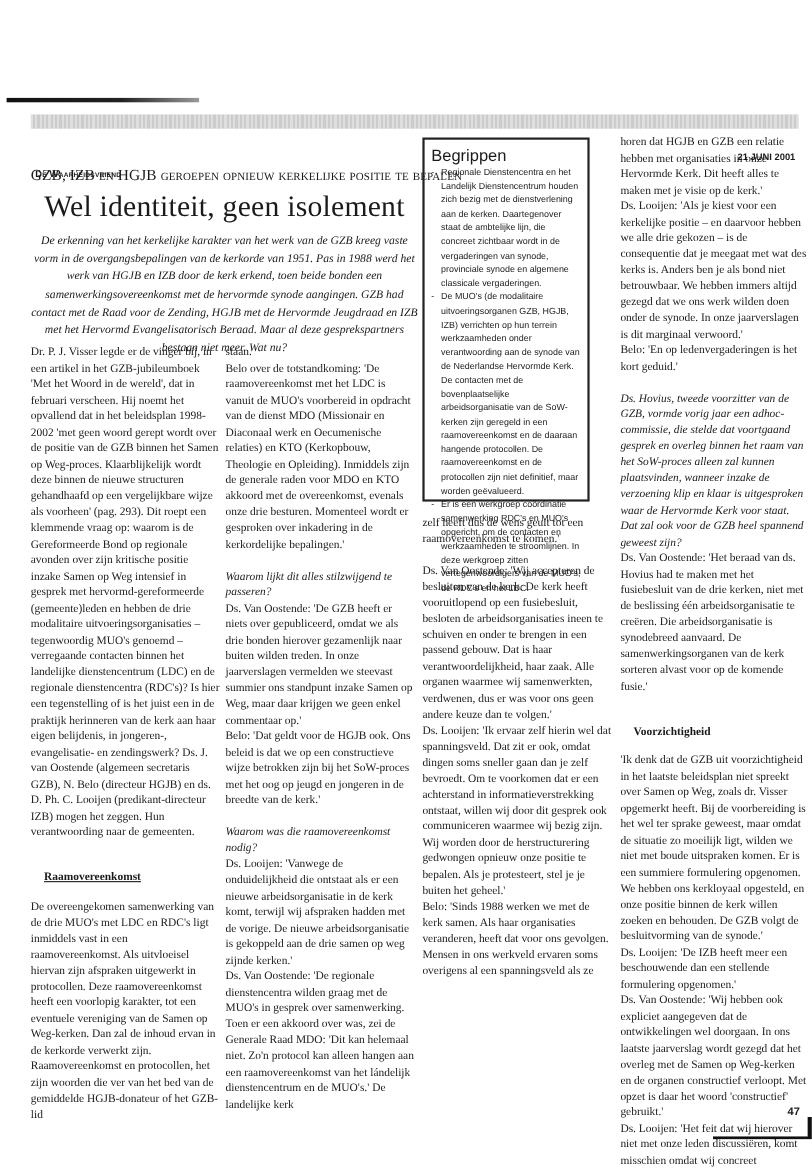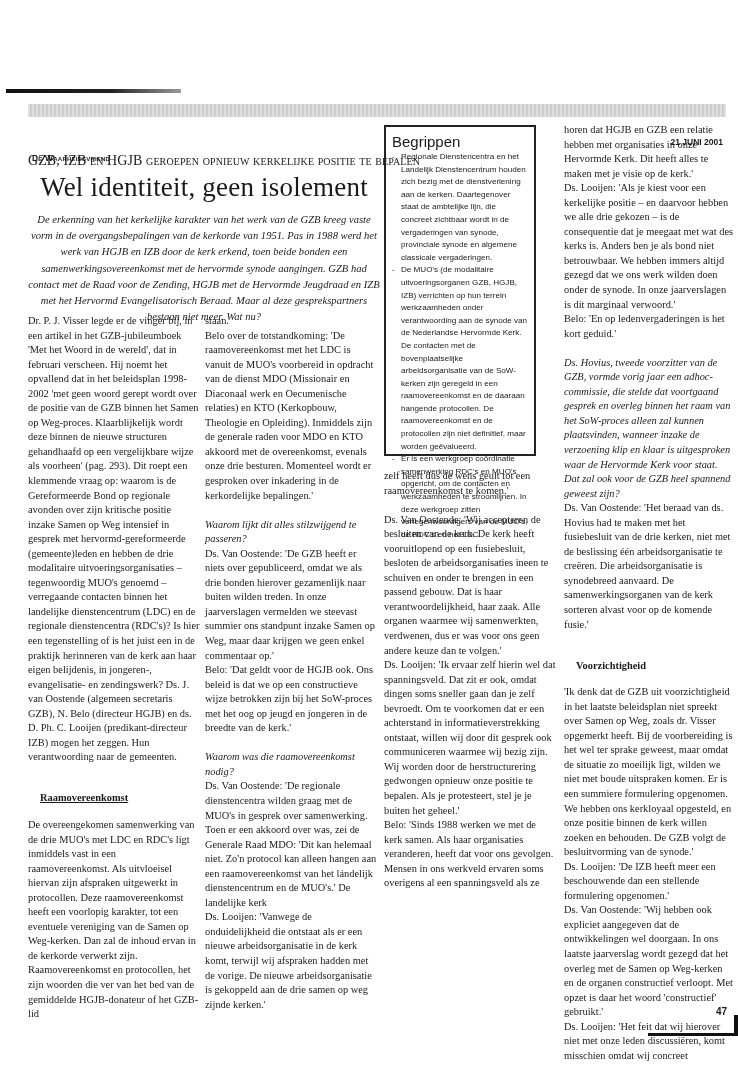--- a/index.html
+++ b/index.html
@@ -56,22 +56,22 @@
 
 <div class="col c2">
   <p>staan.</p>
   <p>Belo over de totstandkoming: 'De raamovereenkomst met het LDC is vanuit de MUO's voorbereid in opdracht van de dienst MDO (Missionair en Diaconaal werk en Oecumenische relaties) en KTO (Kerkopbouw, Theologie en Opleiding). Inmiddels zijn de generale raden voor MDO en KTO akkoord met de overeenkomst, evenals onze drie besturen. Momenteel wordt er gesproken over inkadering in de kerkordelijke bepalingen.'</p>
   <div class="gap"></div>
   <p class="it">Waarom lijkt dit alles stilzwijgend te passeren?</p>
   <p>Ds. Van Oostende: 'De GZB heeft er niets over gepubliceerd, omdat we als drie bonden hierover gezamenlijk naar buiten wilden treden. In onze jaarverslagen vermelden we steevast summier ons standpunt inzake Samen op Weg, maar daar krijgen we geen enkel commentaar op.'</p>
   <p>Belo: 'Dat geldt voor de HGJB ook. Ons beleid is dat we op een constructieve wijze betrokken zijn bij het SoW-proces met het oog op jeugd en jongeren in de breedte van de kerk.'</p>
   <div class="gap"></div>
   <p class="it">Waarom was die raamovereenkomst nodig?</p>
+  <p>Ds. Looijen: 'Vanwege de onduidelijkheid die ontstaat als er een nieuwe arbeidsorganisatie in de kerk komt, terwijl wij afspraken hadden met de vorige. De nieuwe arbeidsorganisatie is gekoppeld aan de drie samen op weg zijnde kerken.'</p>
   <p>Ds. Van Oostende: 'De regionale dienstencentra wilden graag met de MUO's in gesprek over samenwerking. Toen er een akkoord over was, zei de Generale Raad MDO: 'Dit kan helemaal niet. Zo'n protocol kan alleen hangen aan een raamovereenkomst van het lándelijk dienstencentrum en de MUO's.' De landelijke kerk</p>
-  <p>Ds. Looijen: 'Vanwege de onduidelijkheid die ontstaat als er een nieuwe arbeidsorganisatie in de kerk komt, terwijl wij afspraken hadden met de vorige. De nieuwe arbeidsorganisatie is gekoppeld aan de drie samen op weg zijnde kerken.'</p>
 </div>
 
 <div class="sidebar">
   <div class="title">Begrippen</div>
   <ul>
     <li>Regionale Dienstencentra en het Landelijk Dienstencentrum houden zich bezig met de dienstverlening aan de kerken. Daartegenover staat de ambtelijke lijn, die concreet zichtbaar wordt in de vergaderingen van synode, provinciale synode en algemene classicale vergaderingen.</li>
     <li>De MUO's (de modalitaire uitvoeringsorganen GZB, HGJB, IZB) verrichten op hun terrein werkzaamheden onder verantwoording aan de synode van de Nederlandse Hervormde Kerk. De contacten met de bovenplaatselijke arbeidsorganisatie van de SoW-kerken zijn geregeld in een raamovereenkomst en de daaraan hangende protocollen. De raamovereenkomst en de protocollen zijn niet definitief, maar worden geëvalueerd.</li>
     <li>Er is een werkgroep coördinatie samenwerking RDC's en MUO's opgericht, om de contacten en werkzaamheden te stroomlijnen. In deze werkgroep zitten vertegenwoordigers van de MUO's, de RDC's en het LDC.</li>
   </ul>
 </div>

